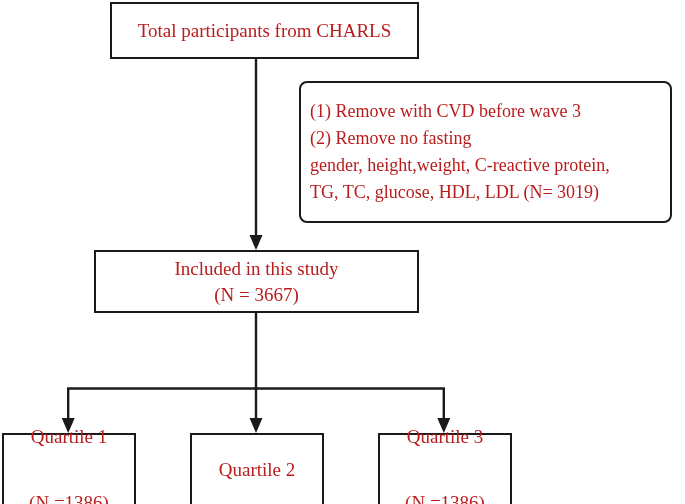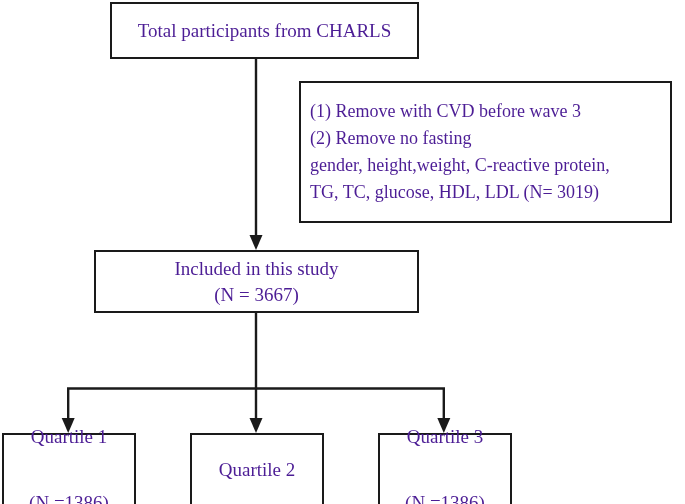--- a/index.html
+++ b/index.html
@@ -7,21 +7,21 @@
     padding: 0;
     background: #ffffff;
   }
   #page {
     position: relative;
     width: 685px;
     height: 504px;
     background: #ffffff;
     overflow: hidden;
     font-family: "Liberation Serif", "DejaVu Serif", serif;
-    color: #4c1d95;
+    color: #b91c1c;
   }
 
   .node {
     position: absolute;
     box-sizing: border-box;
     border: 2px solid #1a1a1a;
     background: #ffffff;
     display: flex;
     flex-direction: column;
     align-items: center;
@@ -49,20 +49,21 @@
     left: 299px;
     top: 81px;
     width: 373px;
     height: 142px;
     align-items: flex-start;
     justify-content: center;
     text-align: left;
     padding: 4px 7px 4px 9px;
     font-size: 18px;
     line-height: 1.50;
+    border-radius: 8px;
   }
   #box-exclusions .line {
     white-space: nowrap;
     width: 100%;
   }
 
   
   #box-included {
     left: 94px;
     top: 250px;

